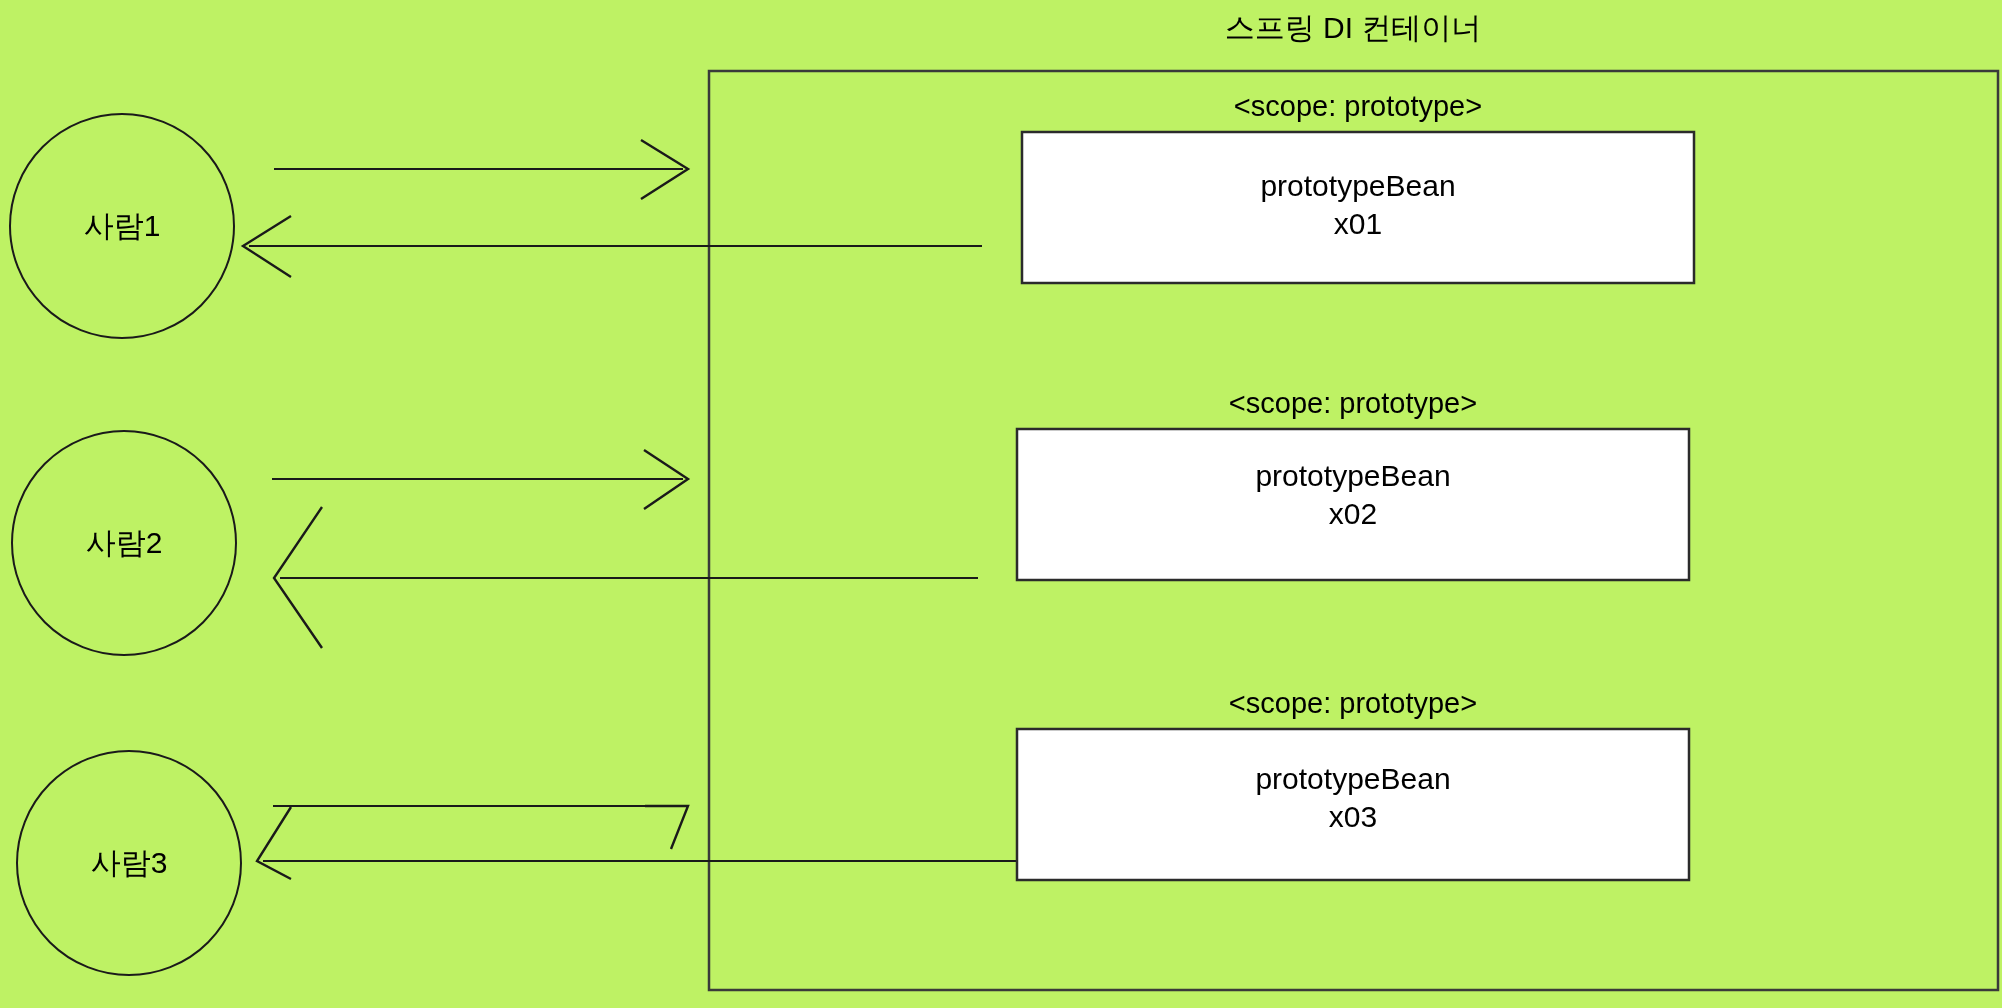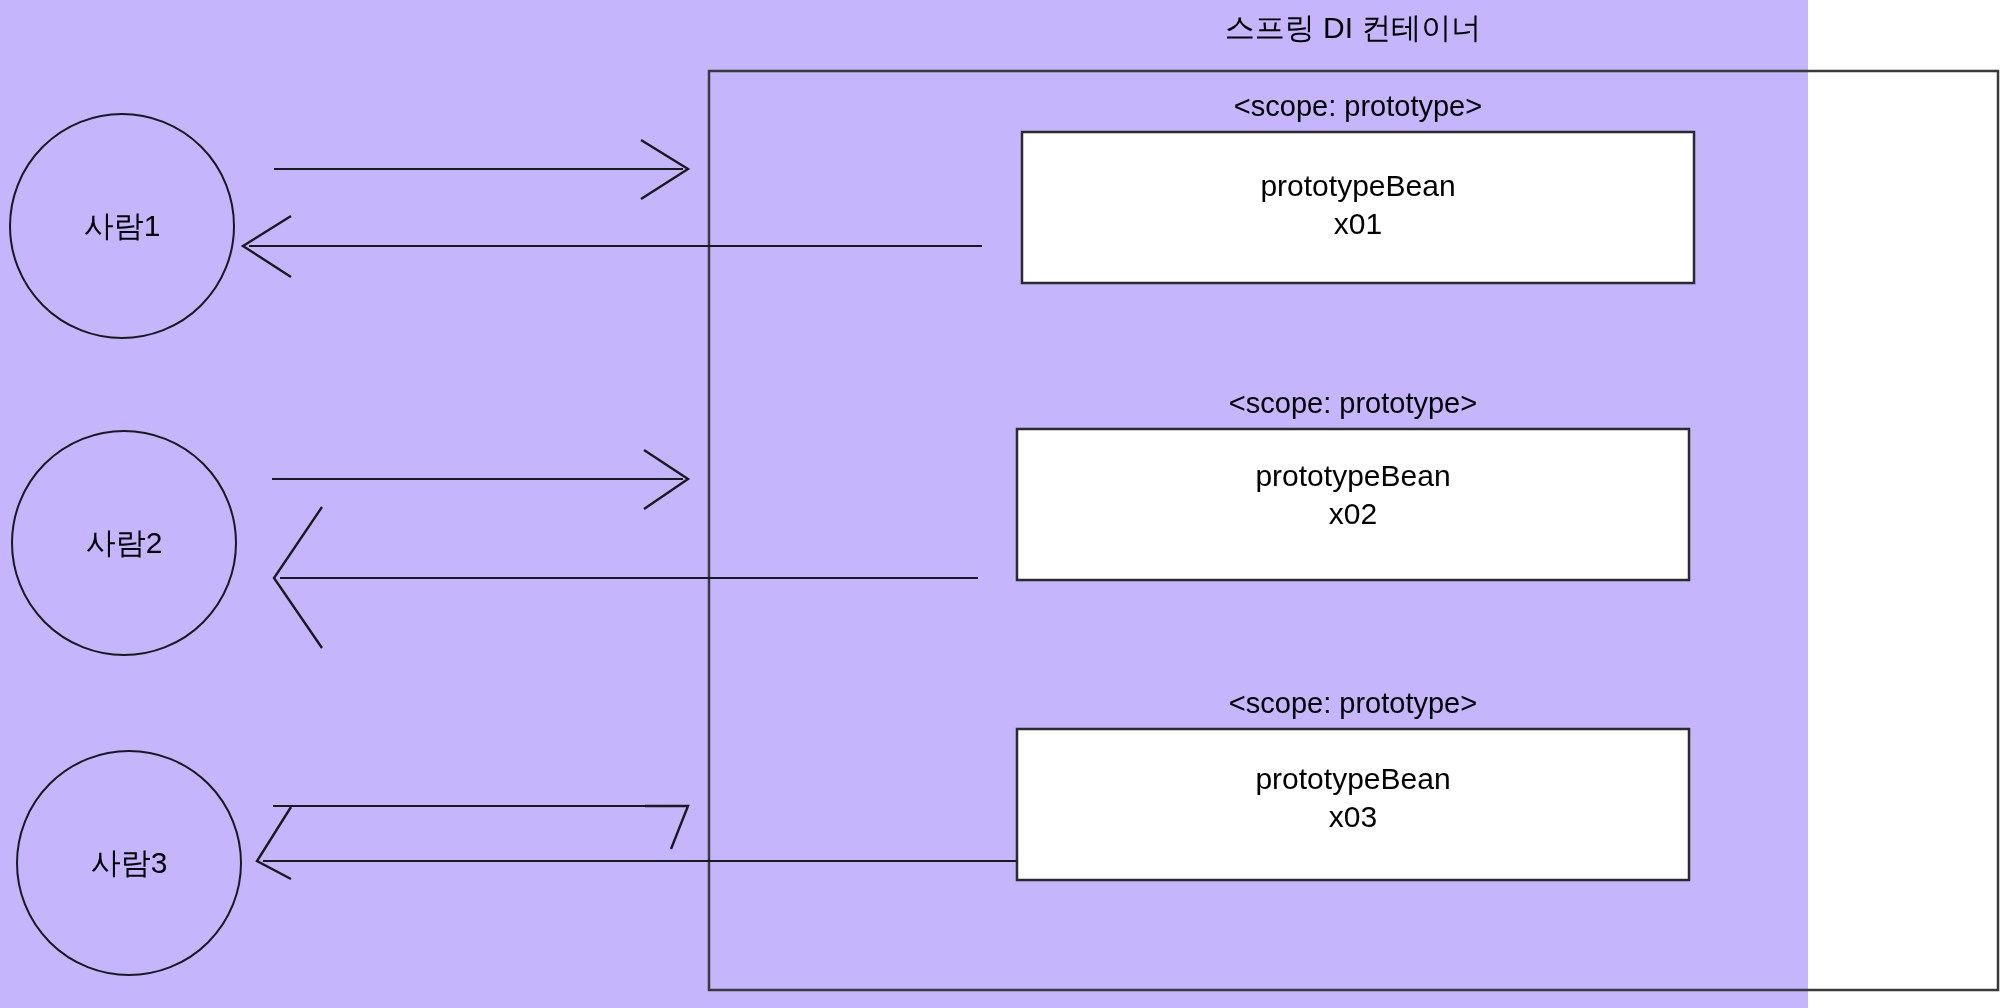--- a/index.html
+++ b/index.html
@@ -8,23 +8,23 @@
     background: #ffffff;
   }
   body {
     width: 2002px;
     height: 1008px;
     font-family: "Liberation Sans", sans-serif;
     overflow: hidden;
   }
   #diagram-root {
     position: relative;
-    width: 1808px;
+    width: 2002px;
     height: 1008px;
-    background: #c4b5fd;
+    background: #bef264;
     text-decoration: underline;
   }
   svg.diagram-canvas {
     display: block;
     width: 2002px;
     height: 1008px;
   }
   .shape-stroke {
     fill: none;
     stroke: #1a1a1a;

